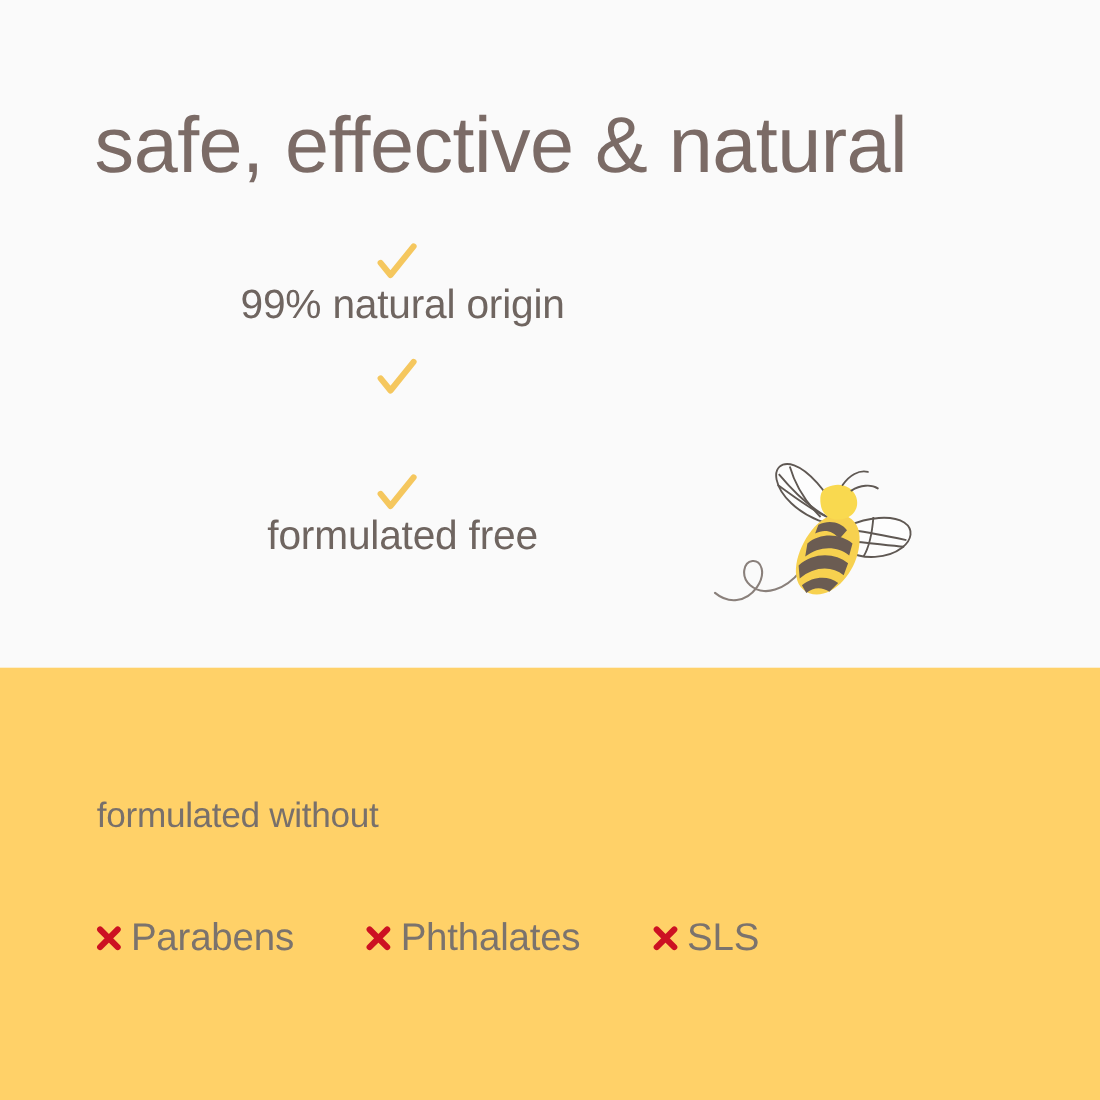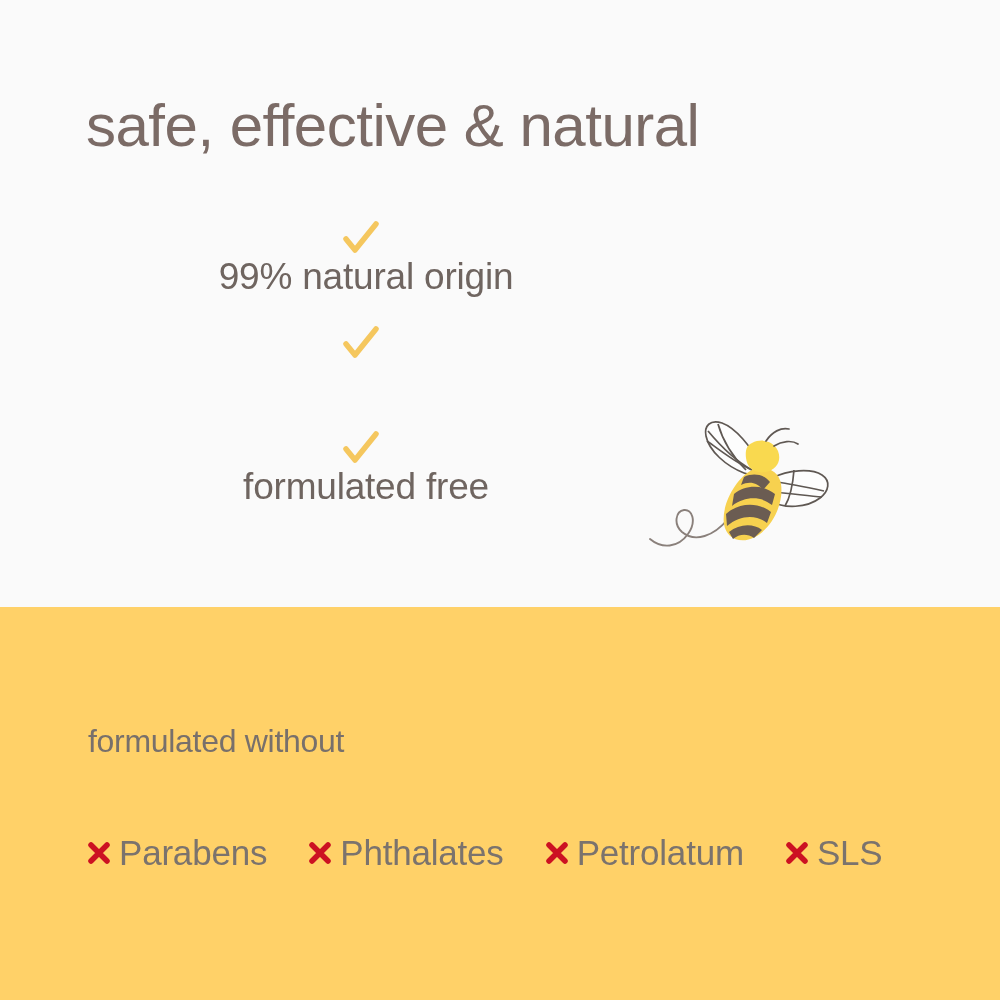--- a/index.html
+++ b/index.html
@@ -32,21 +32,21 @@
     box-sizing: border-box;
     overflow: hidden;
   }
 
   .headline {
     position: absolute;
     left: 86px;
     top: 96px;
     margin: 0;
     font-family: "Liberation Sans", sans-serif;
-    font-size: 60px;
+    font-size: 72px;
     font-weight: 400;
     letter-spacing: -0.5px;
     line-height: 1.0;
     color: #7b6b66;
     white-space: nowrap;
   }
 
   .benefit-list {
     position: absolute;
     left: 86px;
@@ -114,21 +114,21 @@
     color: #78706b;
     white-space: nowrap;
   }
 
   .exclusion-row {
     position: absolute;
     left: 86px;
     top: 228px;
     display: flex;
     align-items: center;
-    gap: 40px;
+    gap: 64px;
   }
 
   .exclusion-item {
     display: flex;
     align-items: center;
     gap: 7px;
   }
 
   .x-icon {
     flex: 0 0 auto;
@@ -238,31 +238,25 @@
         <span class="exclusion-label">Parabens</span>
       </div>
 
       <div class="exclusion-item">
         <svg class="x-icon" viewBox="0 0 26 26">
           <path d="M5 5 L21 21 M21 5 L5 21" fill="none" stroke="#cc1122" stroke-width="5.5" stroke-linecap="round"></path>
         </svg>
         <span class="exclusion-label">Phthalates</span>
       </div>
 
+
       <div class="exclusion-item">
         <svg class="x-icon" viewBox="0 0 26 26">
           <path d="M5 5 L21 21 M21 5 L5 21" fill="none" stroke="#cc1122" stroke-width="5.5" stroke-linecap="round"></path>
         </svg>
-        <span class="exclusion-label">Petrolatum</span>
-      </div>
-
-      <div class="exclusion-item">
-        <svg class="x-icon" viewBox="0 0 26 26">
-          <path d="M5 5 L21 21 M21 5 L5 21" fill="none" stroke="#cc1122" stroke-width="5.5" stroke-linecap="round"></path>
-        </svg>
         <span class="exclusion-label">SLS</span>
       </div>
 
     </div>
 
   </section>
 
 </div>
 
 </body></html>

